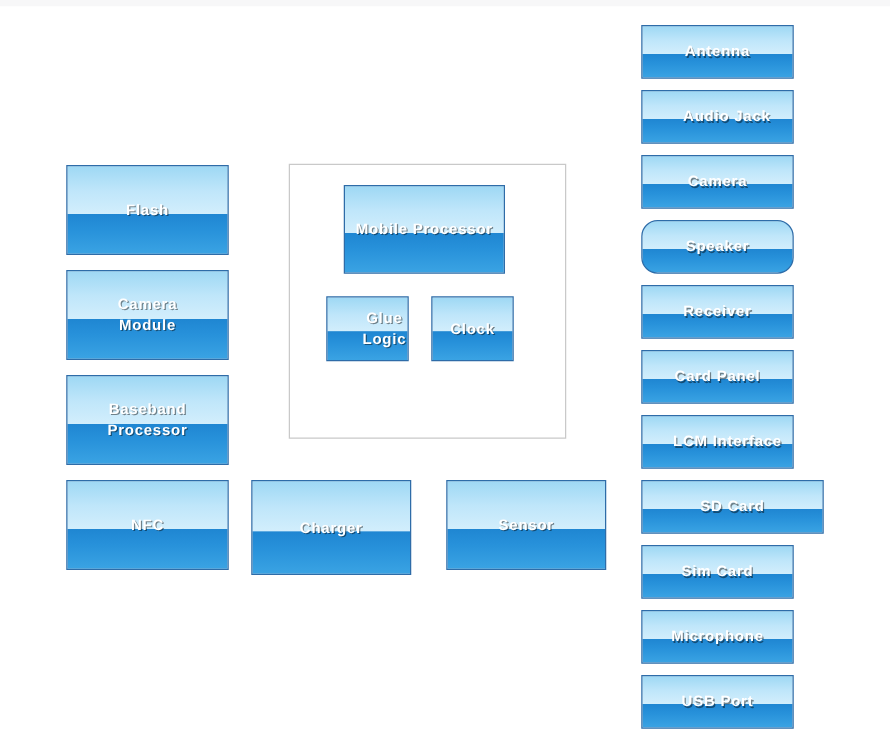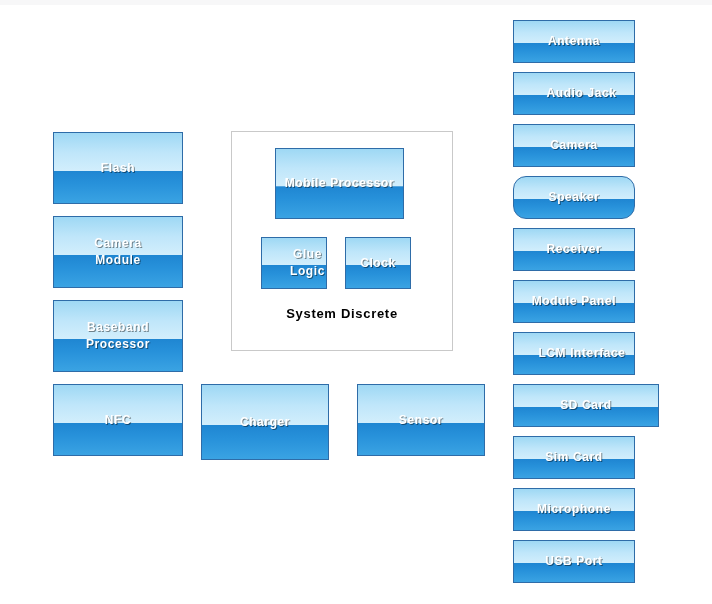--- a/index.html
+++ b/index.html
@@ -105,21 +105,20 @@
         <span class="lbl-line">Mobile Processor</span>
       </div>
       <div class="block" style="left: 261px; top: 237px; width: 66px; height: 52px; padding-left: 27px;">
         <span class="lbl-line">Glue</span>
         <span class="lbl-line">Logic</span>
       </div>
       <div class="block" style="left: 345px; top: 237px; width: 66px; height: 52px; align-items: center;">
         <span class="lbl-line">Clock</span>
       </div>
     </div>
-  <div class="group-caption" id="system-caption" style="left: 231px; top: 306px; width: 222px;">System Discrete</div>
 
   <div id="bottom-row">
       <div class="block" style="left: 53px; top: 384px; width: 130px; height: 72px;">
         <span class="lbl-line">NFC</span>
       </div>
       <div class="block" style="left: 201px; top: 384px; width: 128px; height: 76px;">
         <span class="lbl-line">Charger</span>
       </div>
       <div class="block" style="left: 357px; top: 384px; width: 128px; height: 72px;">
         <span class="lbl-line">Sensor</span>
@@ -136,21 +135,21 @@
       <div class="block" style="left: 513px; top: 124px; width: 122px; height: 43px;">
         <span class="lbl-line">Camera</span>
       </div>
       <div class="block" style="left: 513px; top: 176px; width: 122px; height: 43px; border-radius: 13px;">
         <span class="lbl-line">Speaker</span>
       </div>
       <div class="block" style="left: 513px; top: 228px; width: 122px; height: 43px;">
         <span class="lbl-line">Receiver</span>
       </div>
       <div class="block" style="left: 513px; top: 280px; width: 122px; height: 43px;">
-        <span class="lbl-line">Module Panel</span>
+        <span class="lbl-line">Card Panel</span>
       </div>
       <div class="block" style="left: 513px; top: 332px; width: 122px; height: 43px; padding-left: 16px;">
         <span class="lbl-line">LCM Interface</span>
       </div>
       <div class="block" style="left: 513px; top: 384px; width: 146px; height: 43px;">
         <span class="lbl-line">SD Card</span>
       </div>
       <div class="block" style="left: 513px; top: 436px; width: 122px; height: 43px;">
         <span class="lbl-line">Sim Card</span>
       </div>

